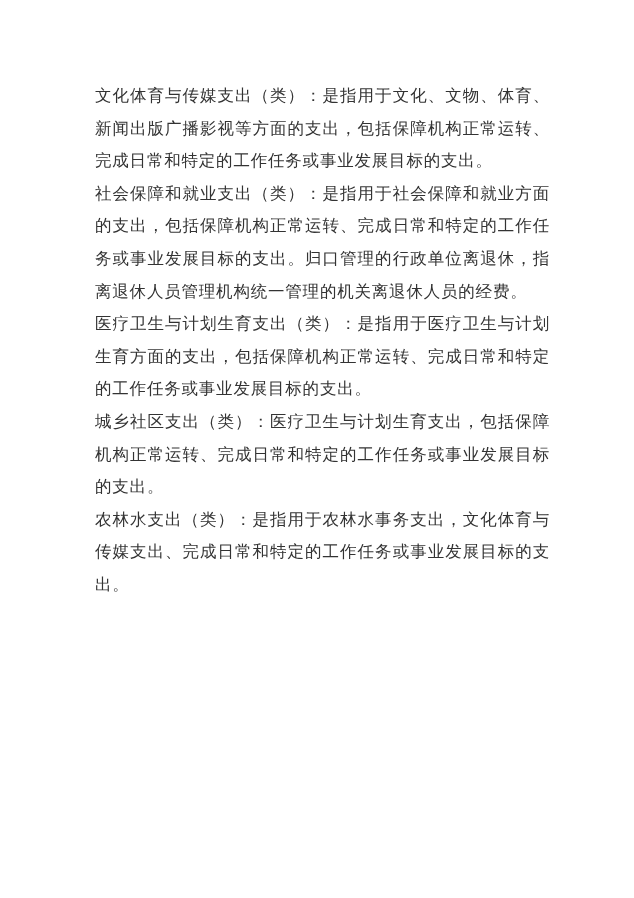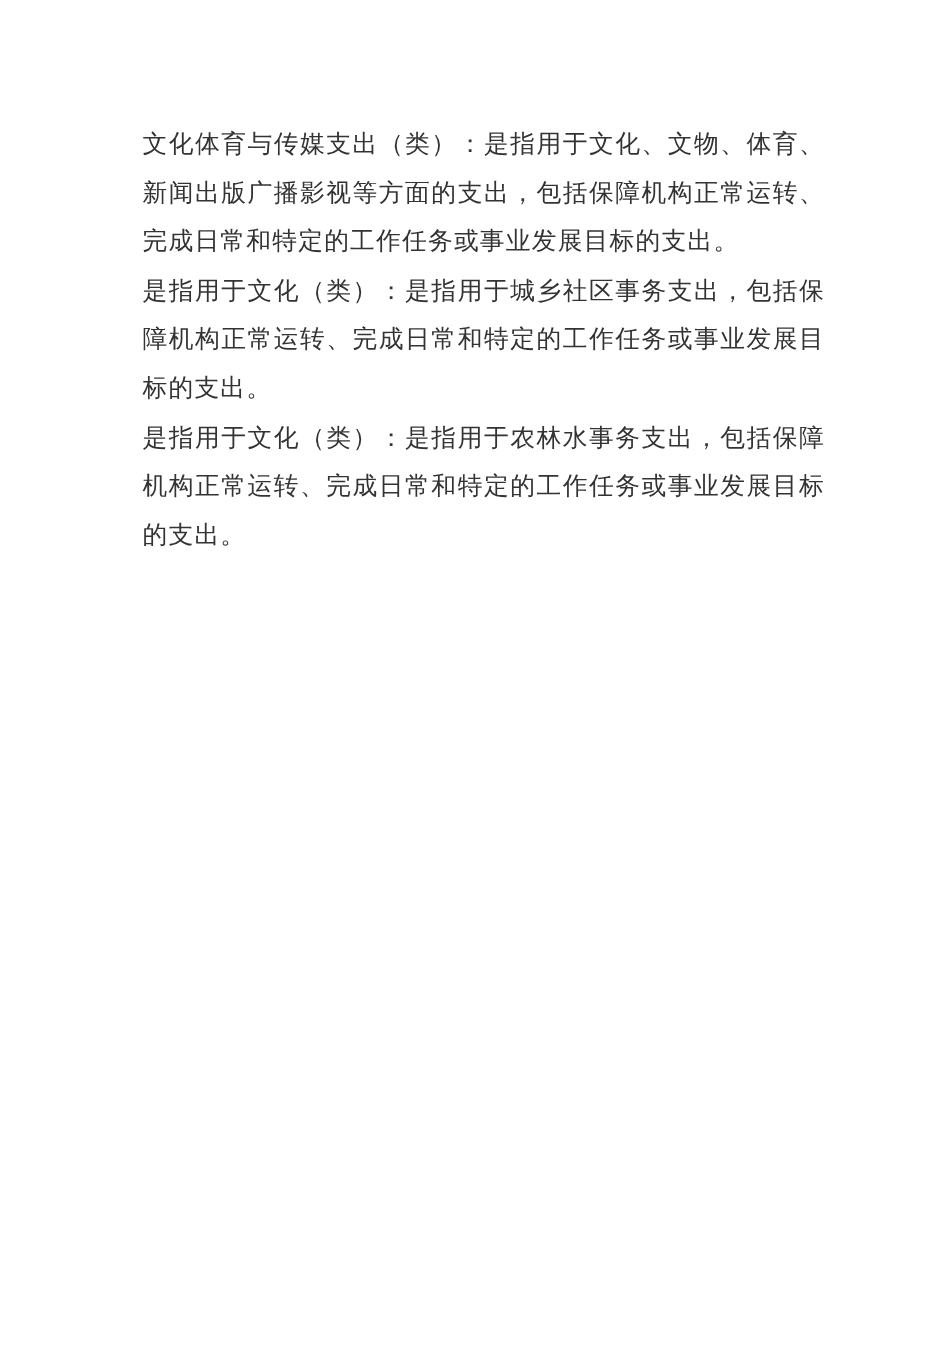--- a/index.html
+++ b/index.html
@@ -35,16 +35,18 @@
   .para.after-blank-line {
     margin-top: 32.6px;
   }
 </style>
 </head>
 <body>
 
 <div class="page">
   <div class="text-block">
     <p class="para">文化体育与传媒支出（类）：是指用于文化、文物、体育、新闻出版广播影视等方面的支出，包括保障机构正常运转、完成日常和特定的工作任务或事业发展目标的支出。</p>
-    <p class="para">是指用于文化（类）：是指用于城乡社区事务支出，包括保障机构正常运转、完成日常和特定的工作任务或事业发展目标的支出。</p>
-    <p class="para">是指用于文化（类）：是指用于农林水事务支出，包括保障机构正常运转、完成日常和特定的工作任务或事业发展目标的支出。</p>
+    <p class="para">社会保障和就业支出（类）：是指用于社会保障和就业方面的支出，包括保障机构正常运转、完成日常和特定的工作任务或事业发展目标的支出。归口管理的行政单位离退休，指离退休人员管理机构统一管理的机关离退休人员的经费。</p>
+    <p class="para">医疗卫生与计划生育支出（类）：是指用于医疗卫生与计划生育方面的支出，包括保障机构正常运转、完成日常和特定的工作任务或事业发展目标的支出。</p>
+    <p class="para">城乡社区支出（类）：医疗卫生与计划生育支出，包括保障机构正常运转、完成日常和特定的工作任务或事业发展目标的支出。</p>
+    <p class="para">农林水支出（类）：是指用于农林水事务支出，文化体育与传媒支出、完成日常和特定的工作任务或事业发展目标的支出。</p>
   </div>
 </div>
 
 </body></html>

